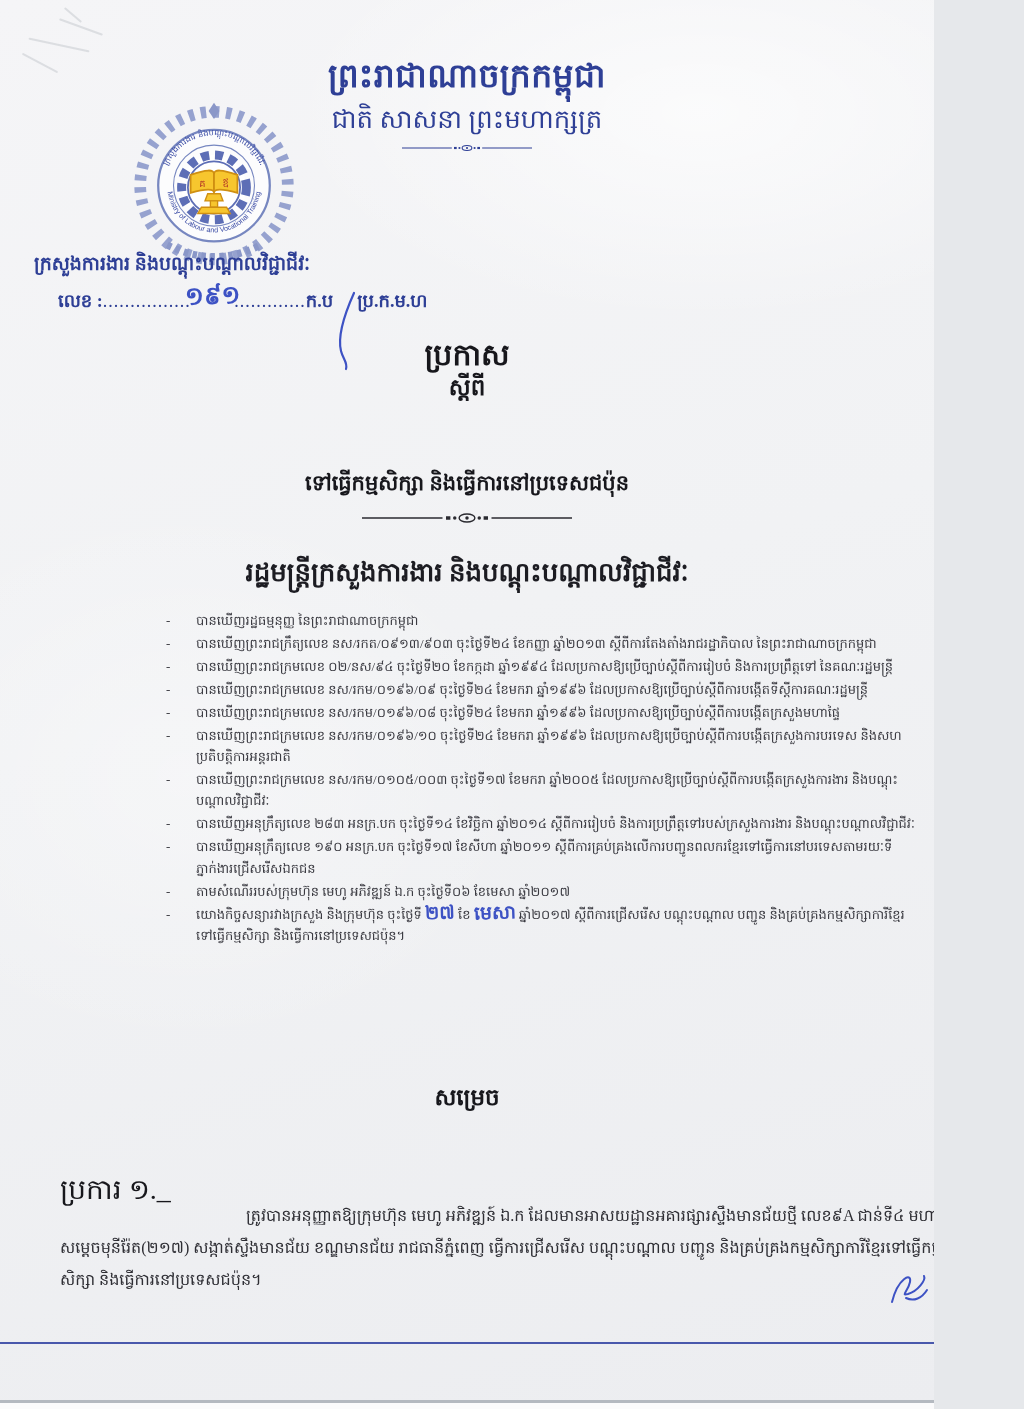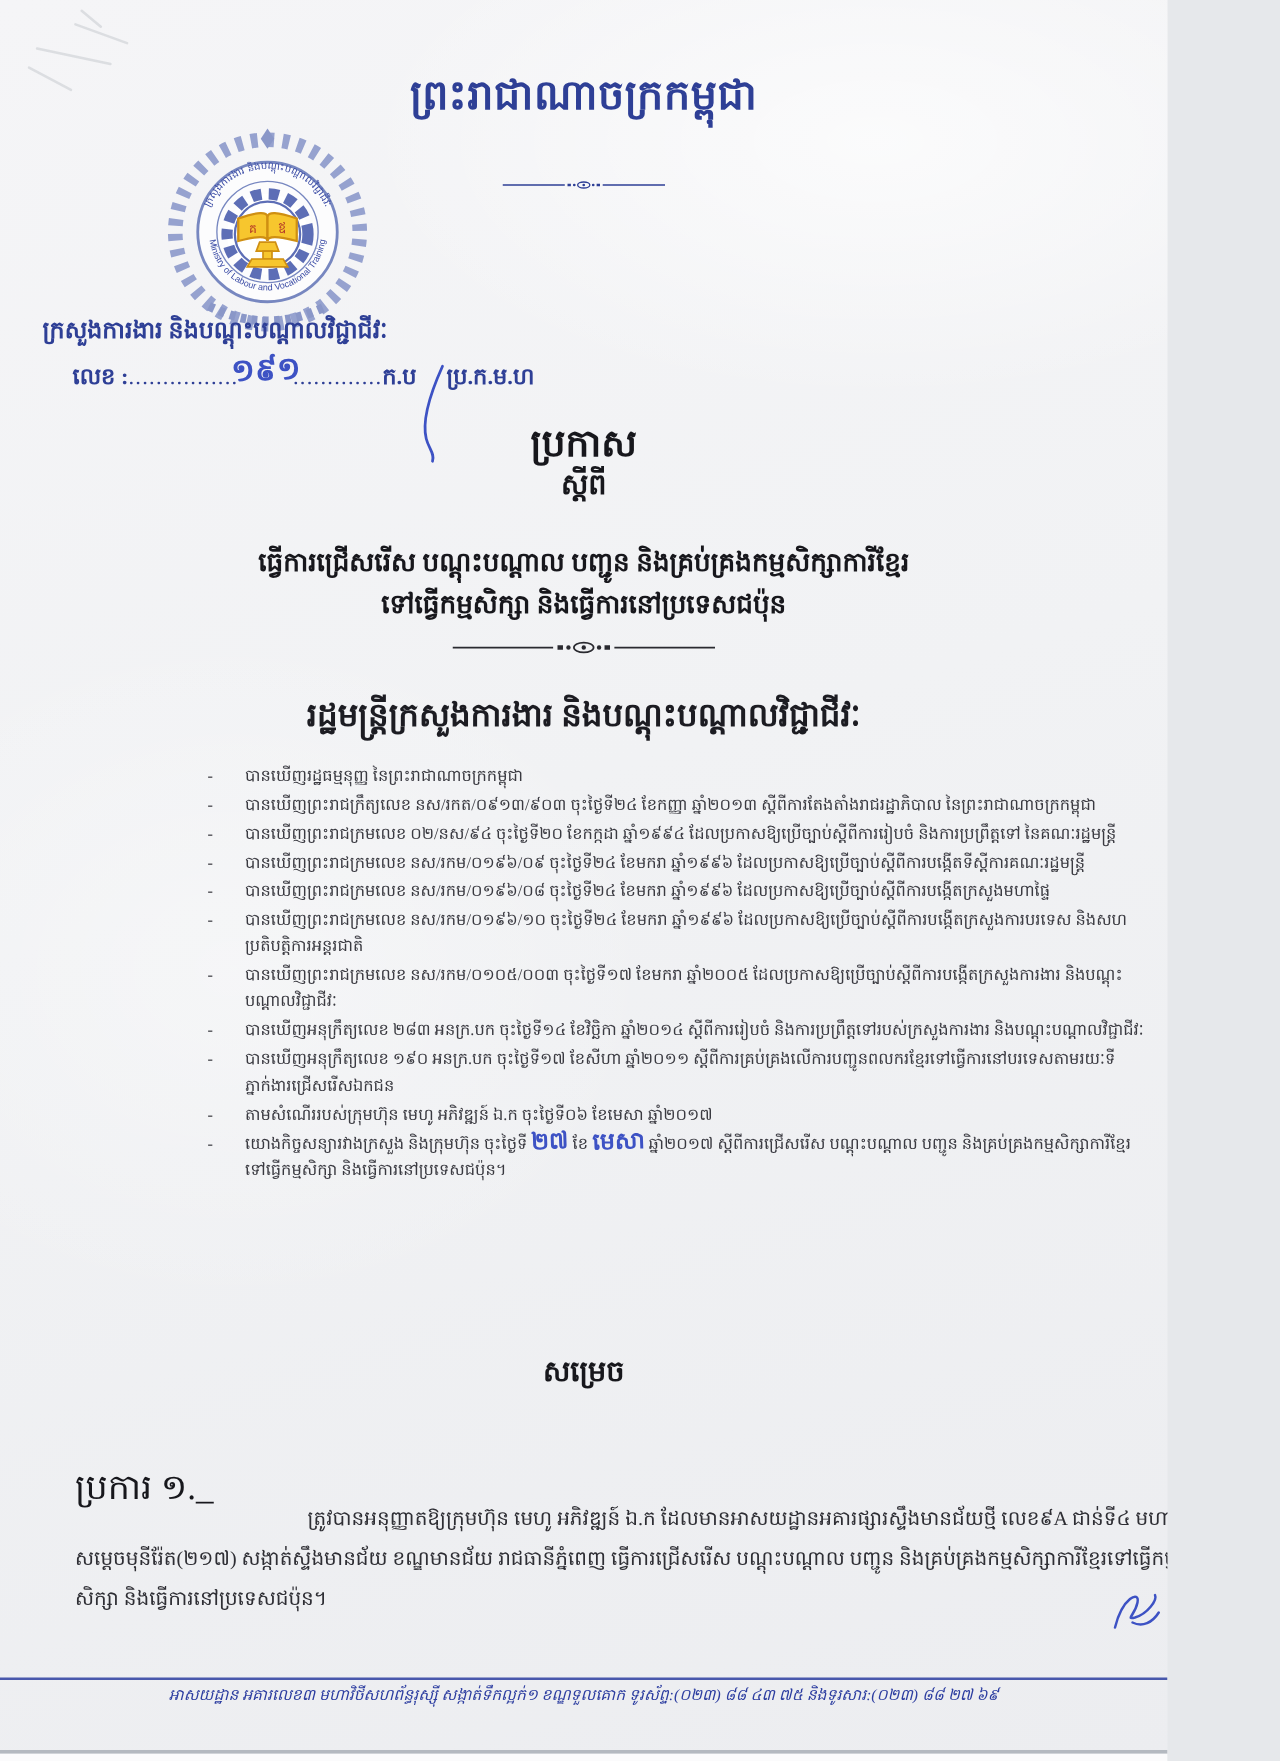--- a/index.html
+++ b/index.html
@@ -70,20 +70,21 @@
 <body>
 
 <div class="page">
 
   <div class="mark m1"></div>
   <div class="mark m2"></div>
   <div class="mark m3"></div>
   <div class="mark m4"></div>
 
   <div class="abs ctr k1">ព្រះរាជាណាចក្រកម្ពុជា</div>
+  <div class="abs ctr k2">ជាតិ សាសនា ព្រះមហាក្សត្រ</div>
   <div class="abs ctr div1">
     <svg width="130" height="12" viewBox="0 0 240 12">
       <line x1="0" y1="6" x2="92" y2="6" stroke="currentColor" stroke-width="2"></line>
       <line x1="148" y1="6" x2="240" y2="6" stroke="currentColor" stroke-width="2"></line>
       <line x1="96" y1="6" x2="101" y2="6" stroke="currentColor" stroke-width="4"></line>
       <line x1="139" y1="6" x2="144" y2="6" stroke="currentColor" stroke-width="4"></line>
       <circle cx="106" cy="6" r="2" fill="currentColor"></circle>
       <ellipse cx="120" cy="6" rx="9" ry="4.5" fill="none" stroke="currentColor" stroke-width="2"></ellipse>
       <circle cx="120" cy="6" r="2" fill="currentColor"></circle>
       <circle cx="134" cy="6" r="2" fill="currentColor"></circle>
@@ -125,21 +126,20 @@
 
   <div class="abs mname">ក្រសួងការងារ និងបណ្តុះបណ្តាលវិជ្ជាជីវៈ</div>
   <div class="abs mnum">
     <span>លេខ :</span><span class="dots">................</span><span class="hw hw-num">១៩១</span><span class="dots">.............</span><span>ក.ប</span><span class="slash-wrap"><svg width="24" height="80" viewBox="0 0 24 80">
           <path d="M21,2 C12,22 4,44 8,60 C10,68 15,72 13,78" fill="none" stroke="#3d52c4" stroke-width="2.2" stroke-linecap="round"></path>
         </svg></span><span>ប្រ.ក.ម.ហ</span>
   </div>
 
   <div class="abs ctr prakas">ប្រកាស</div>
   <div class="abs ctr stipi">ស្តីពី</div>
-  <div class="abs ctr t2">ធ្វើការជ្រើសរើស បណ្តុះបណ្តាល បញ្ជូន និងគ្រប់គ្រងកម្មសិក្សាការីខ្មែរ</div>
   <div class="abs ctr t3">ទៅធ្វើកម្មសិក្សា និងធ្វើការនៅប្រទេសជប៉ុន</div>
   <div class="abs ctr div2">
     <svg width="210" height="12" viewBox="0 0 240 12">
       <line x1="0" y1="6" x2="92" y2="6" stroke="currentColor" stroke-width="1.6"></line>
       <line x1="148" y1="6" x2="240" y2="6" stroke="currentColor" stroke-width="1.6"></line>
       <line x1="96" y1="6" x2="101" y2="6" stroke="currentColor" stroke-width="4"></line>
       <line x1="139" y1="6" x2="144" y2="6" stroke="currentColor" stroke-width="4"></line>
       <circle cx="106" cy="6" r="2" fill="currentColor"></circle>
       <ellipse cx="120" cy="6" rx="9" ry="4.5" fill="none" stroke="currentColor" stroke-width="1.6"></ellipse>
       <circle cx="120" cy="6" r="2" fill="currentColor"></circle>
@@ -200,17 +200,16 @@
   <div class="abs prakar">ប្រការ ១._</div>
   <div class="abs article">ត្រូវបានអនុញ្ញាតឱ្យក្រុមហ៊ុន មេហូ អភិវឌ្ឍន៍ ឯ.ក ដែលមានអាសយដ្ឋានអគារផ្សារស្ទឹងមានជ័យថ្មី លេខ៩A ជាន់ទី៤ មហាវិថីសម្តេចមុនីរ៉ែត(២១៧) សង្កាត់ស្ទឹងមានជ័យ ខណ្ឌមានជ័យ រាជធានីភ្នំពេញ ធ្វើការជ្រើសរើស បណ្តុះបណ្តាល បញ្ជូន និងគ្រប់គ្រងកម្មសិក្សាការីខ្មែរទៅធ្វើកម្មសិក្សា និងធ្វើការនៅប្រទេសជប៉ុន។</div>
 
   <div class="abs sig">
     <svg width="46" height="42" viewBox="0 0 46 42">
       <path d="M6,34 C12,10 26,4 24,14 C22,24 14,28 22,26 C32,23 40,12 38,8 M20,30 C28,34 36,30 41,22" fill="none" stroke="#3d52c4" stroke-width="2" stroke-linecap="round"></path>
     </svg>
   </div>
 
   <div class="abs fline"></div>
-  <div class="abs ctr ftext">អាសយដ្ឋាន អគារលេខ៣ មហាវិថីសហព័ន្ធរុស្ស៊ី សង្កាត់ទឹកល្អក់១ ខណ្ឌទួលគោក ទូរស័ព្ទ:(០២៣) ៨៨ ៤៣ ៧៥  និងទូរសារ:(០២៣) ៨៨ ២៧ ៦៩</div>
   <div class="abs bottom-edge"></div>
   <div class="abs below-edge"></div>
 
 </div>
 
 </body></html>

